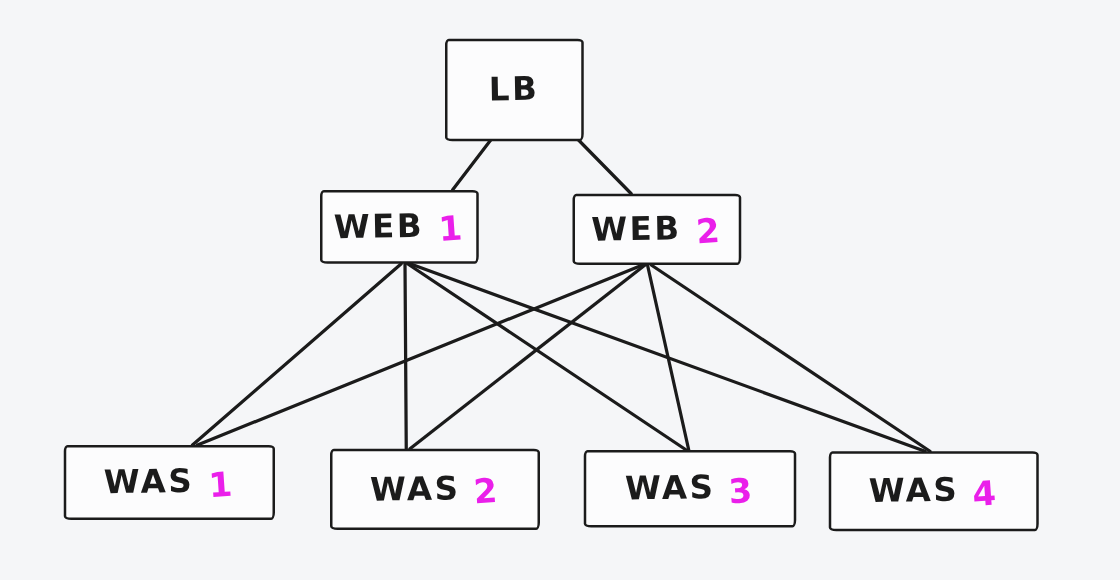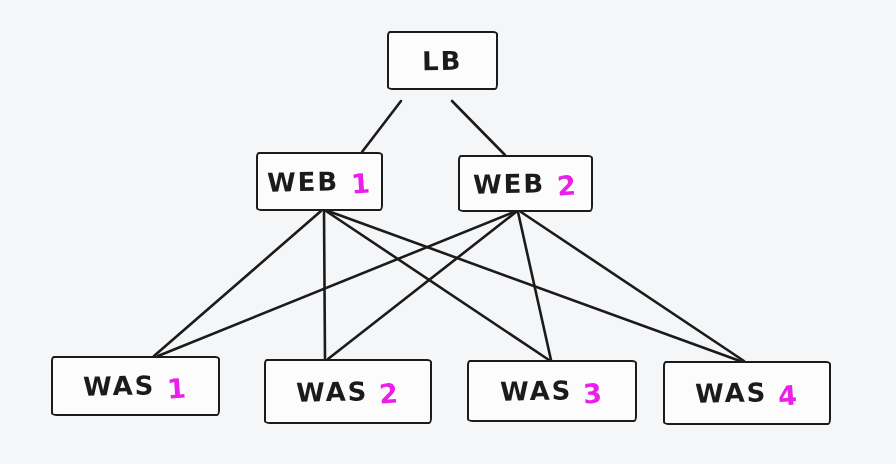--- a/index.html
+++ b/index.html
@@ -45,21 +45,21 @@
   .node .label {
     transform: rotate(-1deg);
     white-space: nowrap;
   }
   .node .num {
     color: #ea1fea;
     transform: translateY(2px) rotate(-4deg);
     font-size: 27px;
   }
   
-  .node-lb   { left: 387px; top: 31px;  width: 111px; height: 59px; justify-content: center; }
+  .node-lb   { left: 356px; top: 31px;  width: 111px; height: 82px; justify-content: center; }
   .node-web1 { left: 256px; top: 152px; width: 127px; height: 59px; }
   .node-web2 { left: 458px; top: 155px; width: 135px; height: 57px; }
   .node-was1 { left: 51px;  top: 356px; width: 169px; height: 60px; }
   .node-was2 { left: 264px; top: 359px; width: 168px; height: 65px; }
   .node-was3 { left: 467px; top: 360px; width: 170px; height: 62px; }
   .node-was4 { left: 663px; top: 361px; width: 168px; height: 64px; }
 </style>
 </head>
 <body>
 

